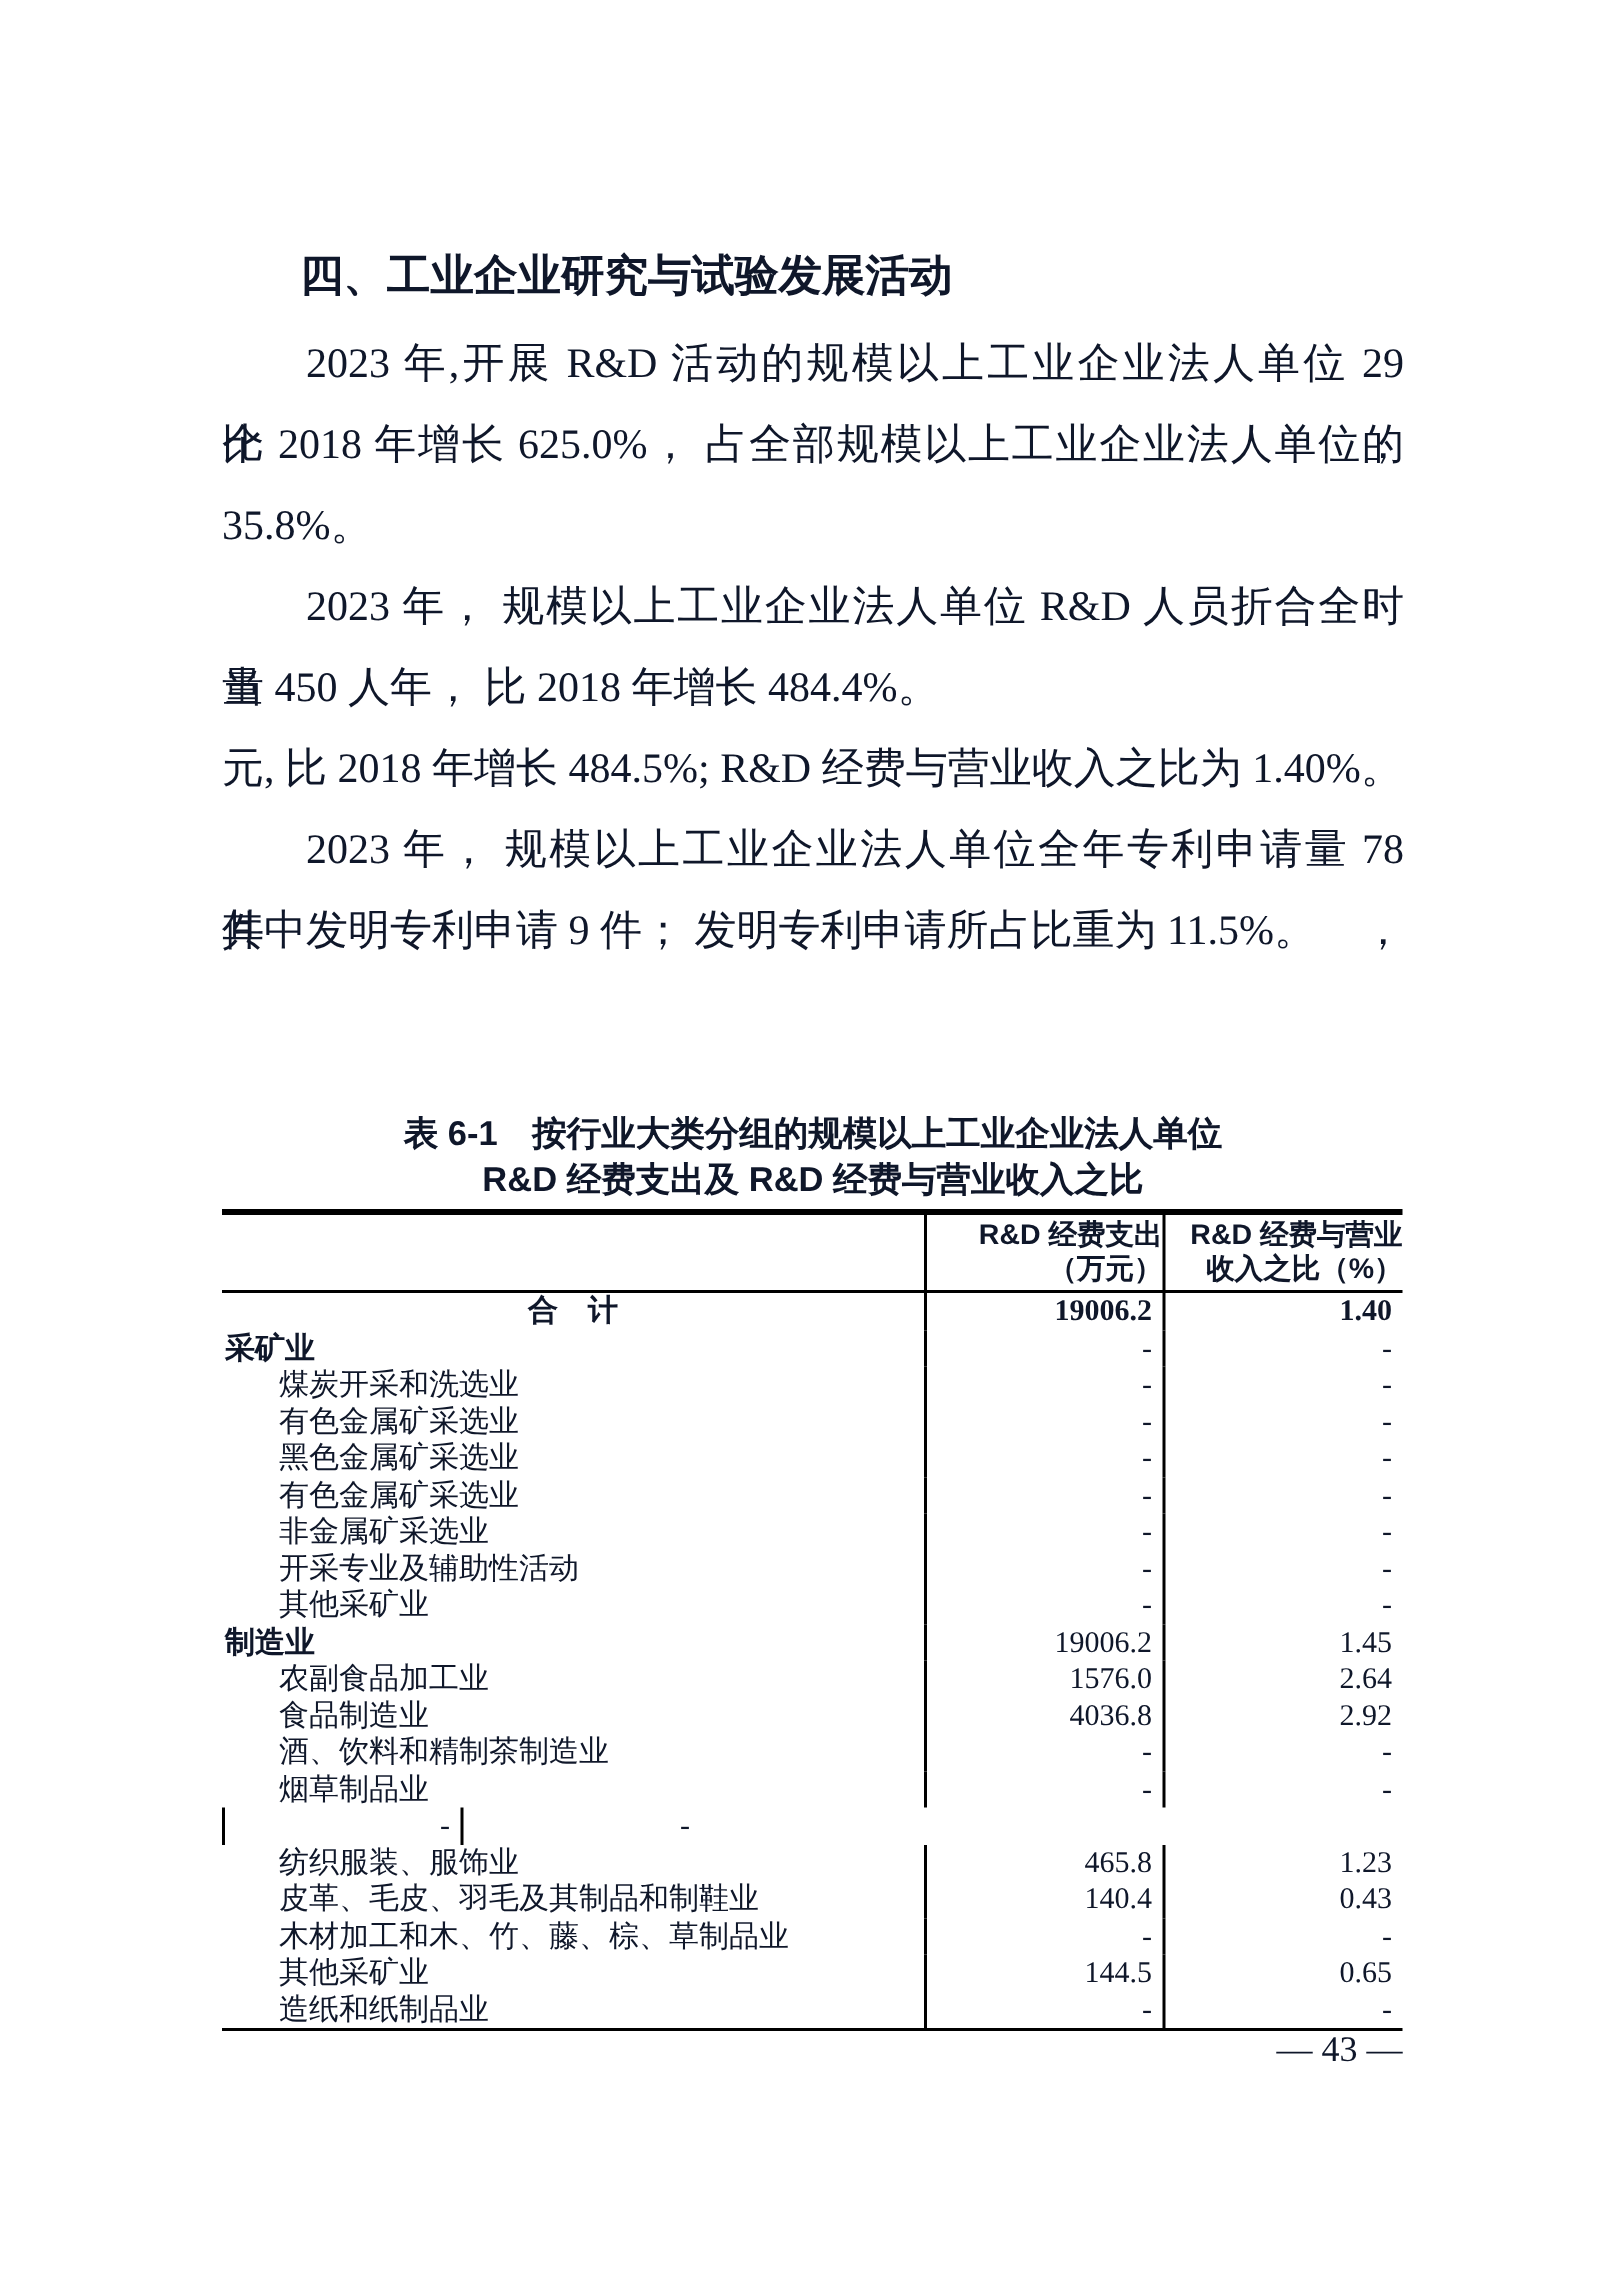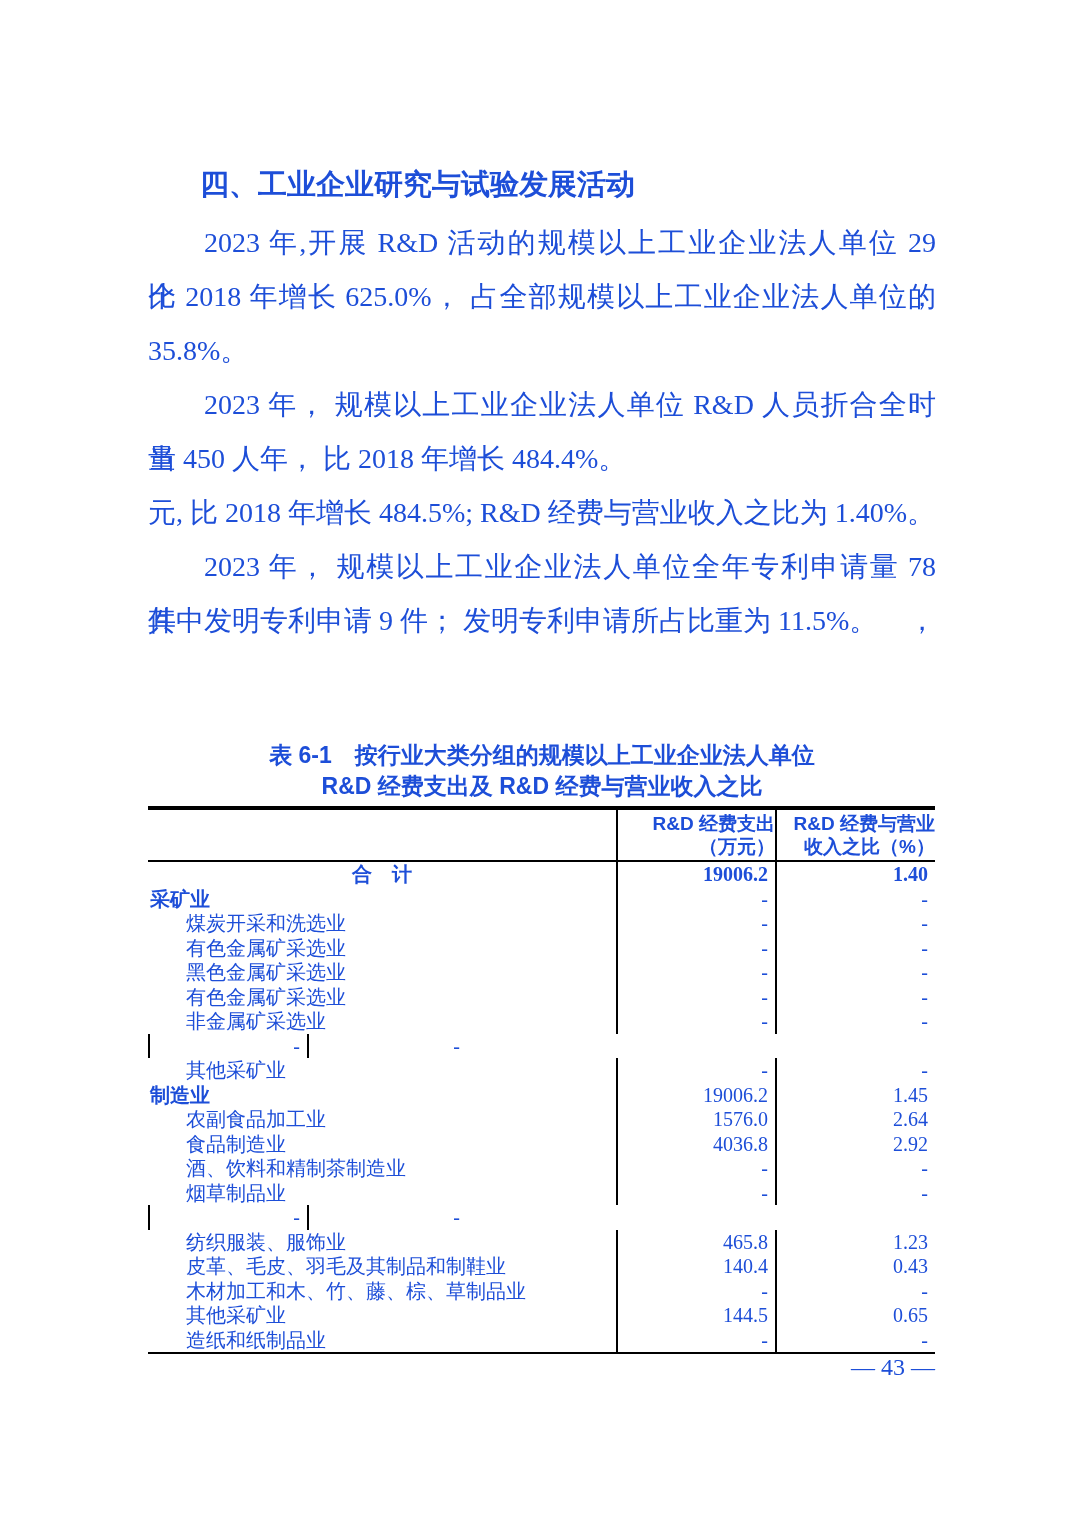--- a/index.html
+++ b/index.html
@@ -1,18 +1,18 @@
 <!DOCTYPE html>
 <html><head>
 <meta charset="utf-8">
 <style>
   html,body { margin:0; padding:0; background:#ffffff; }
   .page {
     position:relative; width:1074px; height:1520px; background:#ffffff;
-    color:#1d4ed8; font-family:"Liberation Serif", serif; overflow:hidden;
+    color:#0f172a; font-family:"Liberation Serif", serif; overflow:hidden;
   }
   .heading {
     position:absolute; left:200px; top:166px; margin:0;
     font-family:"Liberation Sans", sans-serif; font-weight:700;
     font-size:29px; line-height:36px; white-space:nowrap;
   }
   .body-text {
     position:absolute; left:148px; top:216px; width:788px;
     font-size:28px;
   }
@@ -123,20 +123,21 @@
           <div class="cell col1 label-sub">有色金属矿采选业</div>
           <div class="cell col2 val">-</div>
           <div class="cell col3 val">-</div>
         </div>
         <div class="trow">
           <div class="cell col1 label-sub">非金属矿采选业</div>
           <div class="cell col2 val">-</div>
           <div class="cell col3 val">-</div>
         </div>
         <div class="trow">
+          <div class="cell col1 label-sub">开采专业及辅助性活动</div>
           <div class="cell col2 val">-</div>
           <div class="cell col3 val">-</div>
         </div>
         <div class="trow">
           <div class="cell col1 label-sub">其他采矿业</div>
           <div class="cell col2 val">-</div>
           <div class="cell col3 val">-</div>
         </div>
         <div class="trow">
           <div class="cell col1 label-category">制造业</div>

